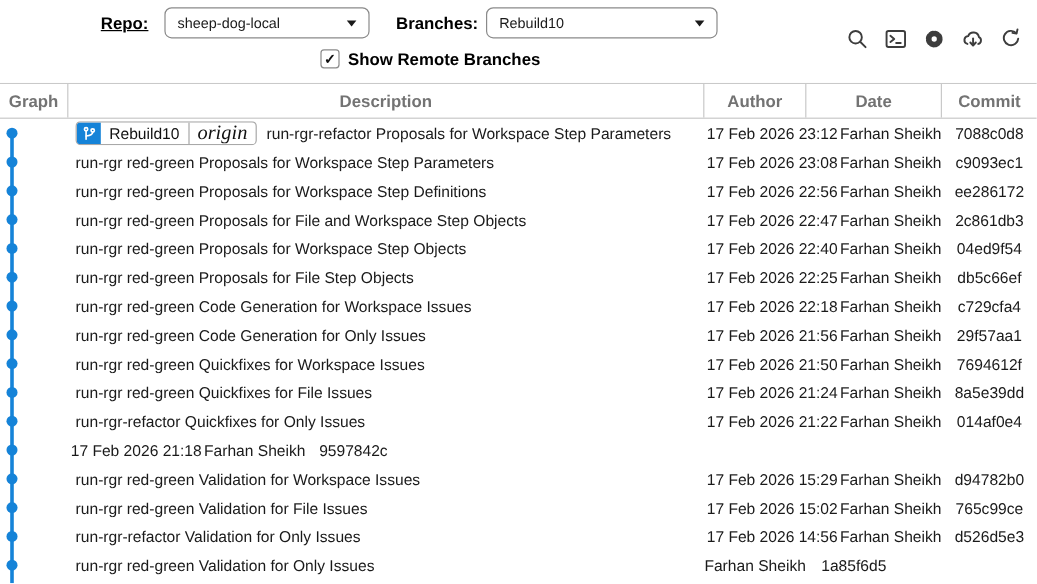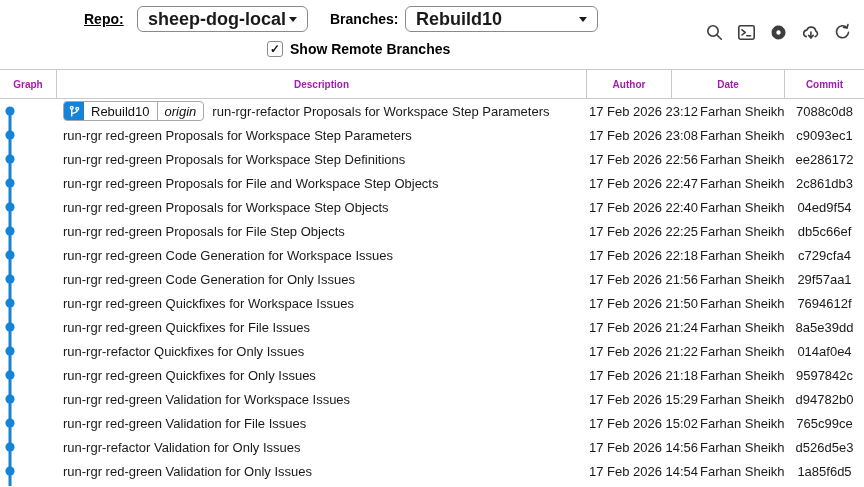--- a/index.html
+++ b/index.html
@@ -5,38 +5,38 @@
   * { margin:0; padding:0; box-sizing:border-box; }
   html,body { width:864px; height:487px; overflow:hidden; background:#ffffff;
     font-family:"Liberation Sans", sans-serif; color:#1a1a1a; }
 
   
   .toolbar { position:relative; width:864px; height:69px; background:#fff; }
   .tb-label { position:absolute; font-weight:bold; font-size:14px; color:#000; line-height:26px; }
   .repo-label { left:84px; top:6px;text-decoration:underline; }
   .branches-label { left:330px; top:6px; }
   .select { position:absolute; top:6px; height:26px; border:1px solid #8a8a8a; border-radius:6px;
-    background:#fff; display:flex; align-items:center; padding:0 10px; font-size:18px; cursor:default;font-weight:bold; }
+    background:#fff; display:flex; align-items:center; padding:0 10px; font-size:12px; cursor:default; }
   .repo-select { left:137px; width:171px; }
   .branches-select { left:405px; width:193px; }
   .select .caret { margin-left:auto; width:0; height:0; border-left:4px solid transparent;
     border-right:4px solid transparent; border-top:5px solid #1a1a1a; }
   .remote-row { position:absolute; left:267px; top:41px; display:flex; align-items:center; gap:7px; }
   .checkbox { width:16px; height:16px; border:1px solid #8a8a8a; border-radius:3px; background:#fff;
     display:flex; align-items:center; justify-content:center; font-size:12px; font-weight:bold; color:#111; }
   .remote-label { font-weight:bold; font-size:14px; color:#000; }
   .tb-icons { position:absolute; right:12px; top:23px; display:flex; gap:13px; }
   .tb-icons .icon { width:19px; height:19px; display:block; cursor:pointer; }
   .tb-icons svg { width:19px; height:19px; stroke:#3d3d3d; fill:none; stroke-width:1.6; stroke-linecap:round; stroke-linejoin:round; }
 
   
   .grid-header { display:flex; width:864px; height:30px; border-top:1px solid #c9c9c9;
     border-bottom:1px solid #c9c9c9; background:#fff; }
-  .hcell { display:flex; align-items:center; justify-content:center; font-weight:bold; font-size:10px;
-    color:#a21caf; border-right:1px solid #c9c9c9; }
+  .hcell { display:flex; align-items:center; justify-content:center; font-weight:bold; font-size:14px;
+    color:#737373; border-right:1px solid #c9c9c9; }
   .hcell:last-child { border-right:none; }
   .col-graph  { width:57px; }
   .col-desc   { width:530px; }
   .col-date   { width:113px; }
   .col-author { width:85px; }
   .col-commit { width:79px; }
 
   
   .grid-body { position:relative; width:864px; height:387px; }
   .graph-svg { position:absolute; left:0; top:0; }
@@ -47,22 +47,22 @@
   .cell.date   { width:113px; text-align:center; }
   .cell.author { width:85px;  text-align:left; }
   .cell.commit { width:79px;  text-align:center; }
 
   
   .badge { display:inline-flex; align-items:stretch; height:20px; border:1px solid #a8a8a8;
     border-radius:4px; overflow:hidden; background:#fff; flex:none; cursor:pointer; }
   .badge-icon { width:20px; display:flex; align-items:center; justify-content:center; }
   .badge-icon svg { width:13px; height:13px; stroke:#fff; fill:none; stroke-width:1.7; stroke-linecap:round; }
   .badge-name { display:flex; align-items:center; padding:0 7px; font-size:13px; color:#111; }
-  .badge-remote { display:flex; align-items:center; padding:0 7px; font-size:13px; font-style:italic;
-    color:#111; border-left:1px solid #a8a8a8; }
+  .badge-remote { display:flex; align-items:center; padding:0 7px; font-size:17px; font-style:italic;
+    color:#111; border-left:1px solid #a8a8a8;font-family:Liberation Serif, serif; }
 </style>
 </head>
 <body>
 
 <div class="toolbar">
   <span class="tb-label repo-label">Repo:</span>
   <div class="select repo-select">
     <span>sheep-dog-local</span>
     <span class="caret"></span>
   </div>
@@ -257,24 +257,20 @@
     <div class="cell desc">
 
       <span>run-rgr-refactor Quickfixes for Only Issues</span>
     </div>
     <div class="cell date">17 Feb 2026 21:22</div>
     <div class="cell author">Farhan Sheikh</div>
     <div class="cell commit">014af0e4</div>
   </div>
 
   <div class="row">
-    <div class="cell desc">
-
-      <span>run-rgr red-green Quickfixes for Only Issues</span>
-    </div>
     <div class="cell date">17 Feb 2026 21:18</div>
     <div class="cell author">Farhan Sheikh</div>
     <div class="cell commit">9597842c</div>
   </div>
 
   <div class="row">
     <div class="cell desc">
 
       <span>run-rgr red-green Validation for Workspace Issues</span>
     </div>
@@ -301,18 +297,17 @@
     <div class="cell date">17 Feb 2026 14:56</div>
     <div class="cell author">Farhan Sheikh</div>
     <div class="cell commit">d526d5e3</div>
   </div>
 
   <div class="row">
     <div class="cell desc">
 
       <span>run-rgr red-green Validation for Only Issues</span>
     </div>
-    <div class="cell date">17 Feb 2026 14:54</div>
     <div class="cell author">Farhan Sheikh</div>
     <div class="cell commit">1a85f6d5</div>
   </div>
 </div>
 </div>
 
 </body></html>

